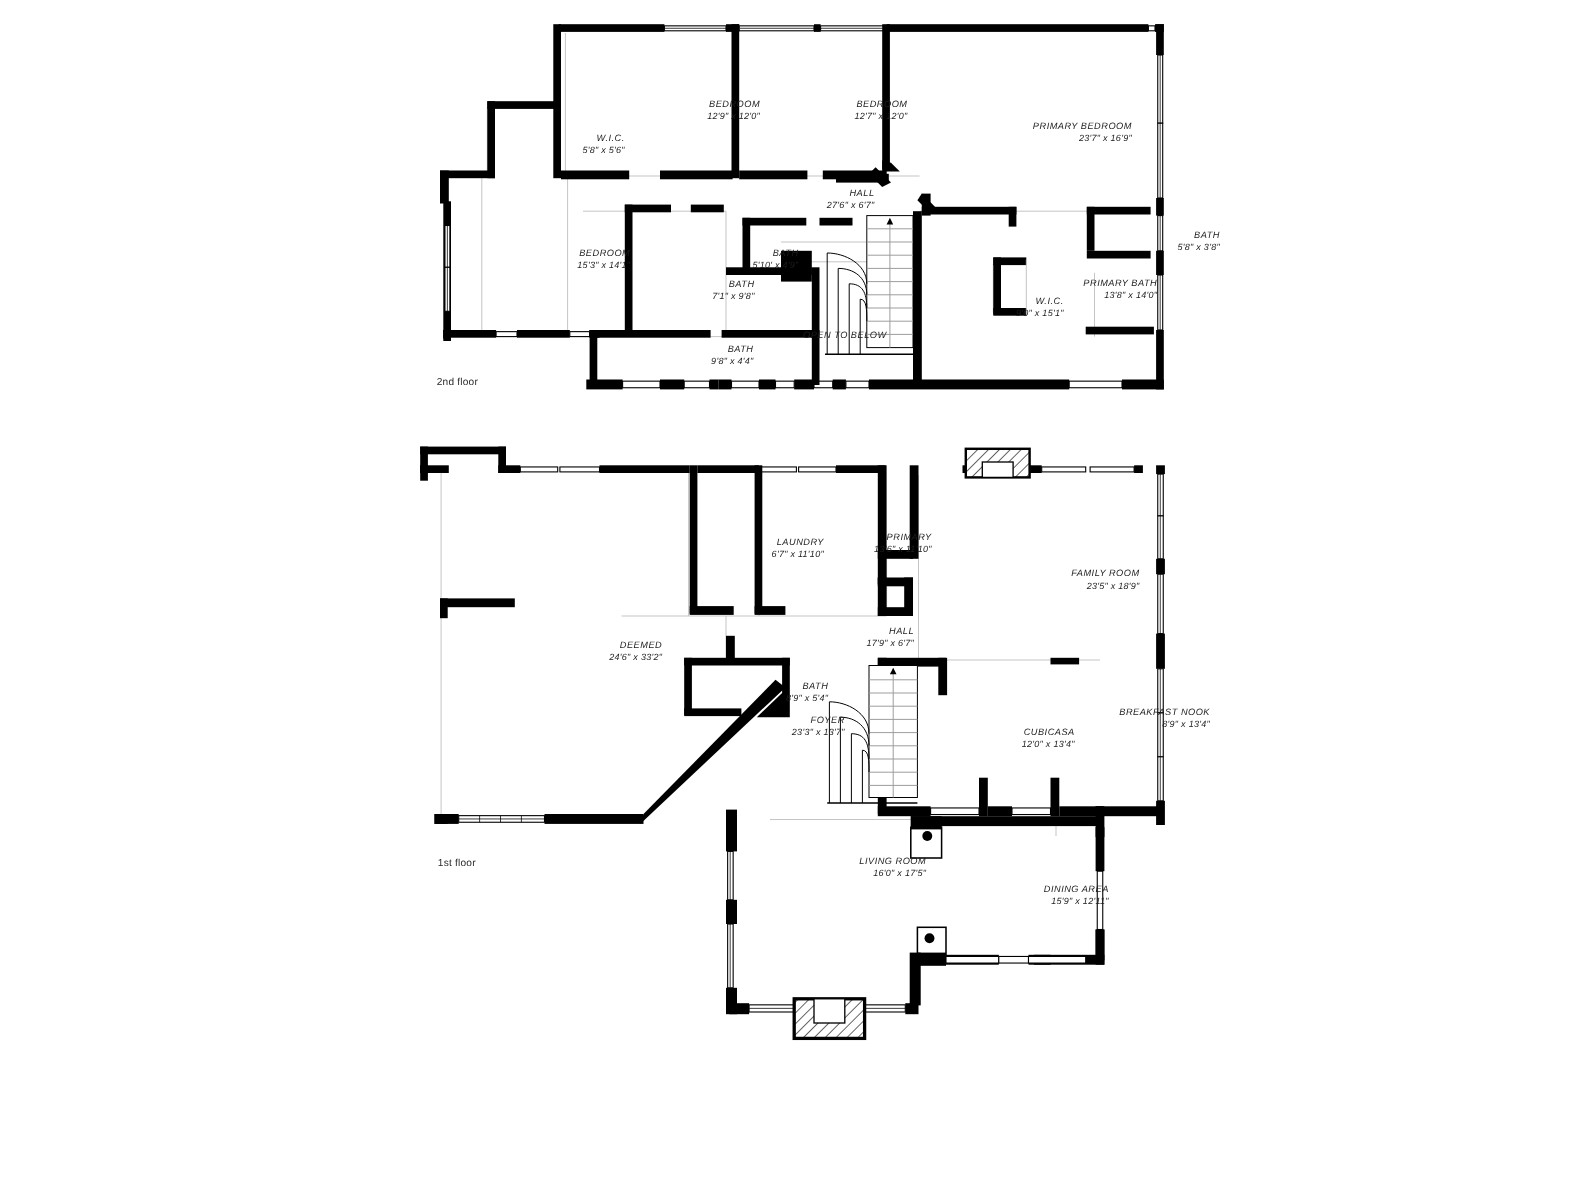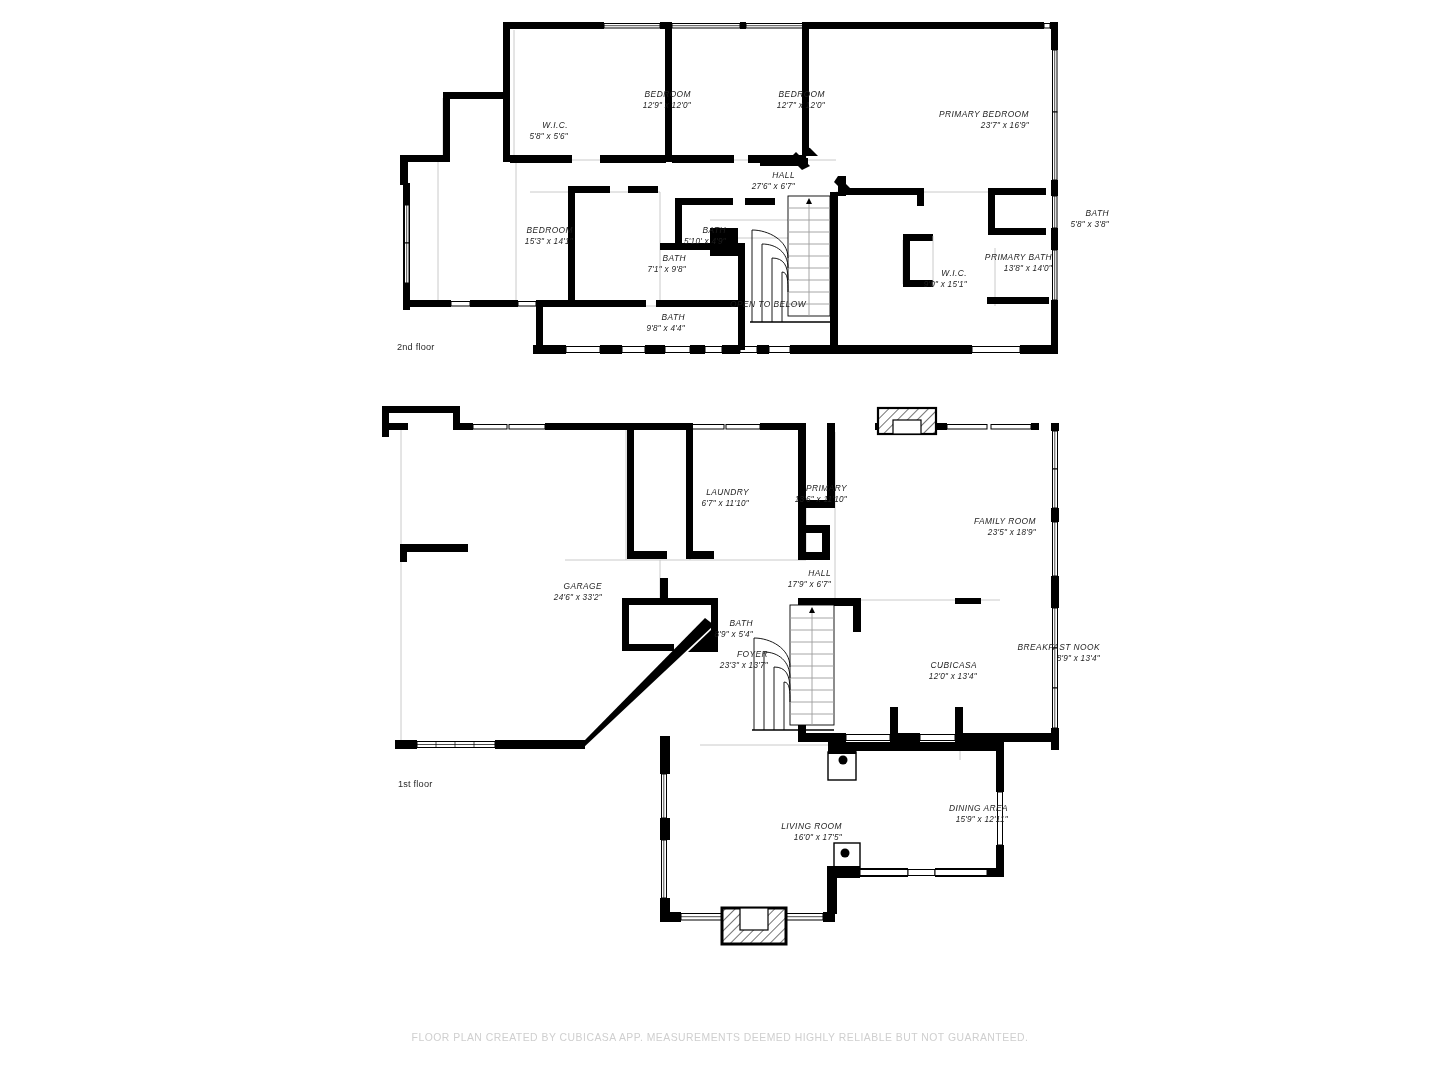--- a/index.html
+++ b/index.html
@@ -446,21 +446,21 @@
       </div>
       <div class="label" style="left: 667px; top: 483px; width: 180px;">
         <div class="rname">PRIMARY</div>
         <div class="rdim">13'6" x 11'10"</div>
       </div>
       <div class="label" style="left: 856px; top: 516px; width: 180px;">
         <div class="rname">FAMILY ROOM</div>
         <div class="rdim">23'5" x 18'9"</div>
       </div>
       <div class="label" style="left: 422px; top: 581px; width: 180px;">
-        <div class="rname">GARAGE</div>
+        <div class="rname">DEEMED</div>
         <div class="rdim">24'6" x 33'2"</div>
       </div>
       <div class="label" style="left: 651px; top: 568px; width: 180px;">
         <div class="rname">HALL</div>
         <div class="rdim">17'9" x 6'7"</div>
       </div>
       <div class="label" style="left: 573px; top: 618px; width: 180px;">
         <div class="rname">BATH</div>
         <div class="rdim">8'9" x 5'4"</div>
       </div>
@@ -473,23 +473,22 @@
         <div class="rdim">8'9" x 13'4"</div>
       </div>
       <div class="label" style="left: 588px; top: 649px; width: 180px;">
         <div class="rname">FOYER</div>
         <div class="rdim">23'3" x 13'7"</div>
       </div>
       <div class="label" style="left: 828px; top: 803px; width: 180px;">
         <div class="rname">DINING AREA</div>
         <div class="rdim">15'9" x 12'11"</div>
       </div>
-      <div class="label" style="left: 662px; top: 821px; width: 180px;">
+      <div class="label" style="left: 662px; top: 777px; width: 180px;">
         <div class="rname">LIVING ROOM</div>
         <div class="rdim">16'0" x 17'5"</div>
       </div>
     </div>
 
   <div class="floorlabel" id="floor2label" style="left: 397px; top: 342px;">2nd floor</div>
   <div class="floorlabel" id="floor1label" style="left: 398px; top: 779px;">1st floor</div>
 
-  <div class="footer">FLOOR PLAN CREATED BY CUBICASA APP. MEASUREMENTS DEEMED HIGHLY RELIABLE BUT NOT GUARANTEED.</div>
 </div>
 
 </body></html>

